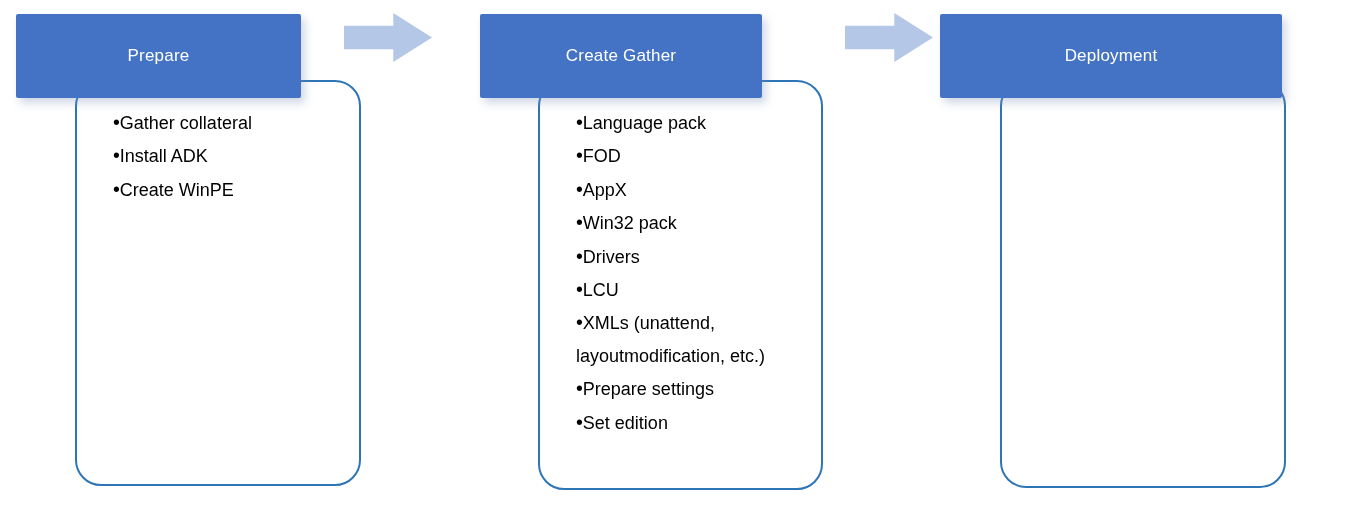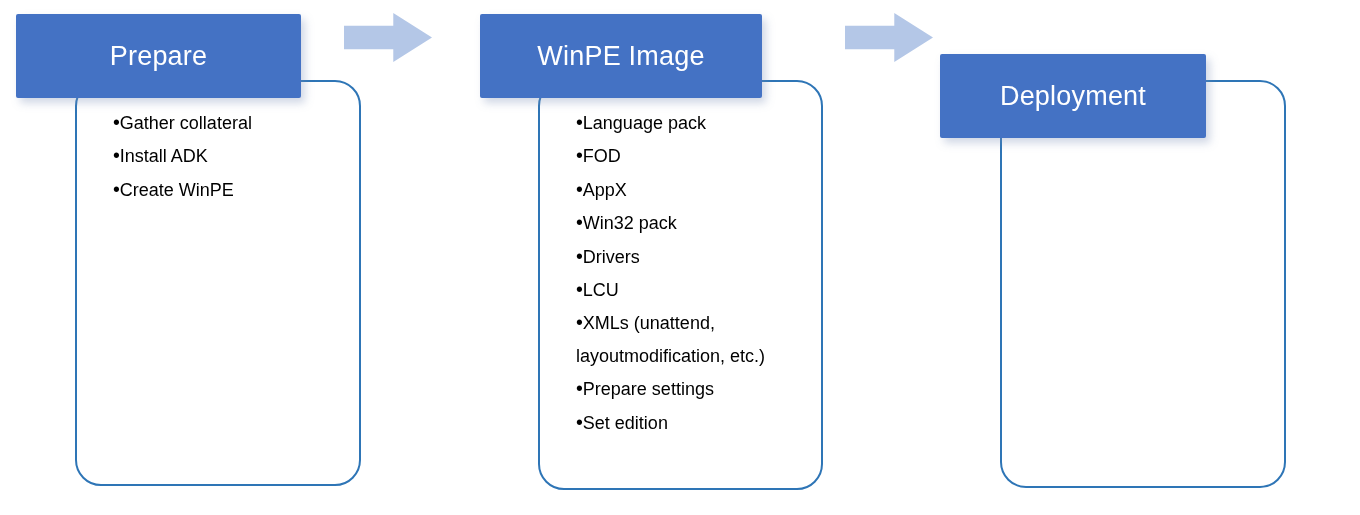--- a/index.html
+++ b/index.html
@@ -23,21 +23,21 @@
     background: var(--page-bg);
     overflow: hidden;
   }
   .stage-header {
     position: absolute;
     background: var(--header-bg);
     color: var(--header-text);
     display: flex;
     align-items: center;
     justify-content: center;
-    font-size: 27px;
+    font-size: 17px;
     letter-spacing: 0.2px;
     z-index: 2;
     border-radius: 2px;
     box-shadow: 4px 5px 9px rgba(120, 140, 180, 0.35);
   }
   .stage-card {
     position: absolute;
     background: var(--card-bg);
     border: 2.5px solid var(--card-border);
     border-radius: 26px;
@@ -60,21 +60,21 @@
     position: absolute;
     background: var(--arrow-fill);
     clip-path: polygon(0% 26%, 56% 26%, 56% 0%, 100% 50%, 56% 100%, 56% 74%, 0% 74%);
     z-index: 0;
   }
   
   .header-0 { left: 16px;   top: 14px; width: 285px; height: 84px; }
   .card-0   { left: 75px;   top: 80px; width: 286px; height: 406px; }
   .header-1 { left: 480px;  top: 14px; width: 282px; height: 84px; }
   .card-1   { left: 538px;  top: 80px; width: 285px; height: 410px; }
-  .header-2 { left: 940px;  top: 14px; width: 266px; height: 84px; margin-top: 40px; }
+  .header-2 { left: 940px;  top: 14px; width: 342px; height: 84px; }
   .card-2   { left: 1000px; top: 80px; width: 286px; height: 408px; }
   .arrow-0  { left: 344px;  top: 13px; width: 88px;  height: 49px; }
   .arrow-1  { left: 845px;  top: 13px; width: 88px;  height: 49px; }
 </style>
 </head>
 <body>
 
 <div class="canvas">
 
   <div class="stage-card card-0">
@@ -97,21 +97,21 @@
       <li>AppX</li>
       <li>Win32 pack</li>
       <li>Drivers</li>
       <li>LCU</li>
       <li>XMLs (unattend, layoutmodification, etc.)</li>
       <li>Prepare settings</li>
       <li>Set edition</li>
     </ul>
   </div>
   <div class="stage-header header-1">
-    <span>WinPE Image</span>
+    <span>Create Gather</span>
   </div>
 
   <div class="block-arrow arrow-1"></div>
 
   <div class="stage-card card-2">
     <ul class="item-list">
     </ul>
   </div>
   <div class="stage-header header-2">
     <span>Deployment</span>

